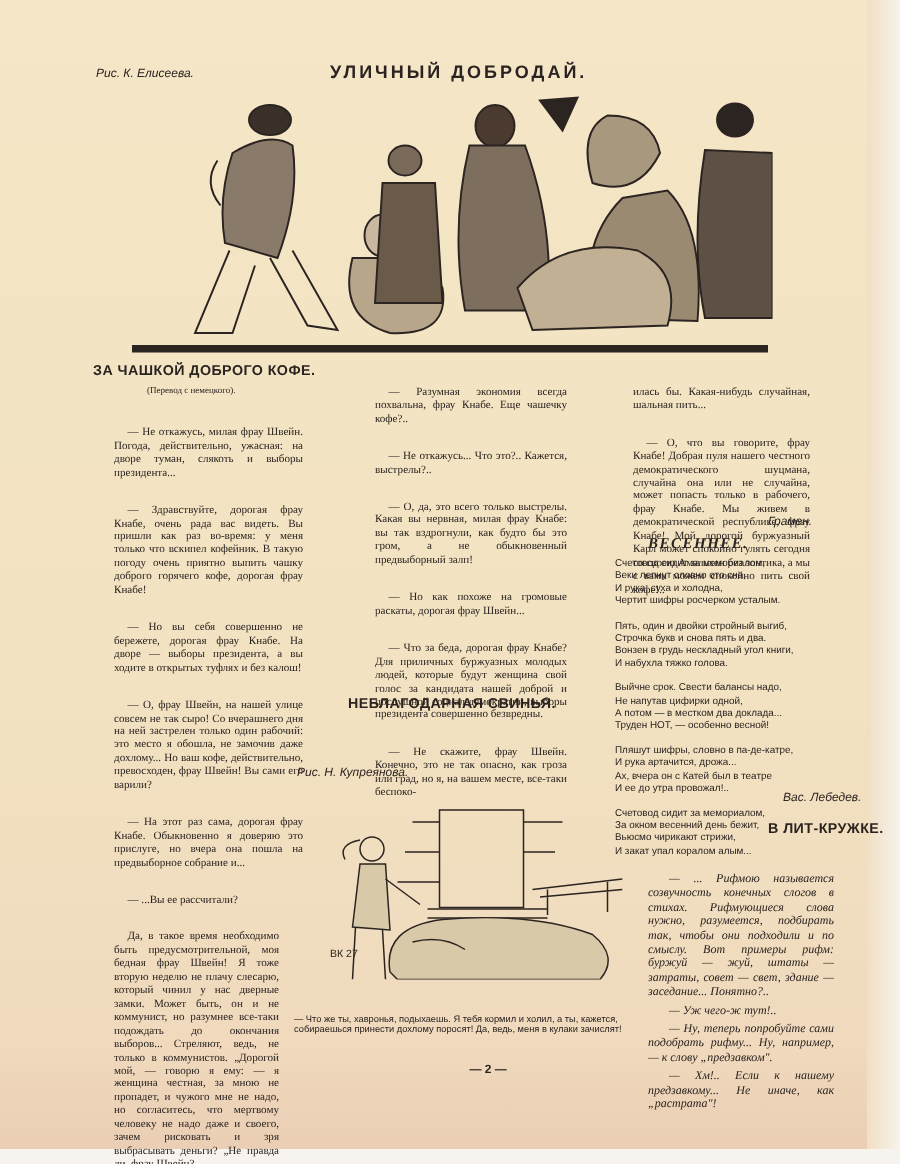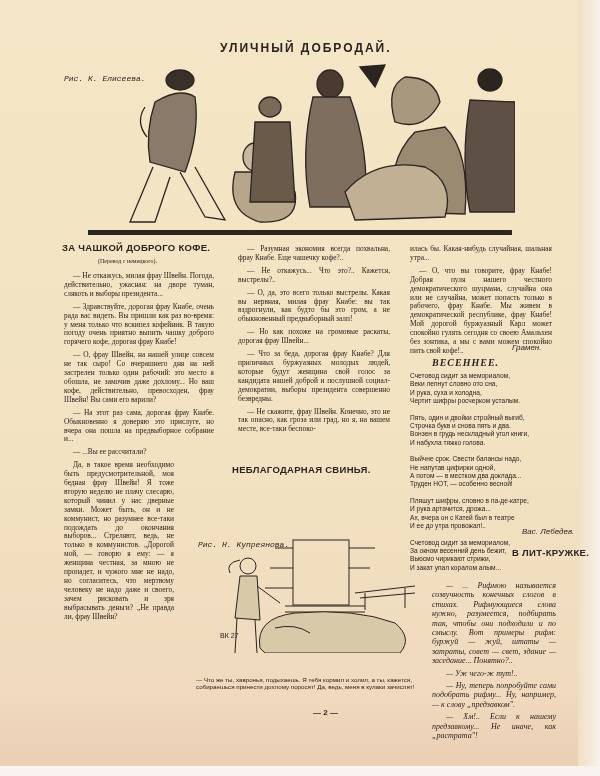--- a/index.html
+++ b/index.html
@@ -1,26 +1,26 @@
 <!DOCTYPE html>
 <html><head>
 <meta charset="utf-8">
 <style>
   html,body{margin:0;padding:0;}
   body{width:600px;height:776px;background:#f3e5c4;position:relative;overflow:hidden;font-family:"DejaVu Serif",serif;color:#2a2320;}
   .page{position:absolute;left:0;top:0;width:600px;height:776px;
     background:linear-gradient(180deg,#f4e6c6 0%,#f2e2c1 60%,#f0d9bd 90%,#e9cdb3 100%);}
   .rightedge{position:absolute;right:0;top:0;width:22px;height:776px;background:linear-gradient(90deg,#f1dfc3,#f7f2ec);}
   .bottomedge{position:absolute;left:0;bottom:0;width:600px;height:10px;background:#f7f3ee;}
-  .credit{position:absolute;font-family:Liberation Mono, monospace;font-style:italic;font-size:8px;margin-top:30px;}
+  .credit{position:absolute;font-family:Liberation Sans, sans-serif;font-style:italic;font-size:8px;}
   .maintitle{position:absolute;left:220px;top:41px;font-family:"Liberation Sans",sans-serif;font-weight:bold;font-size:12px;letter-spacing:2px;}
   .cartoon{position:absolute;left:85px;top:62px;width:430px;height:170px;}
   .groundline{position:absolute;left:88px;top:230px;width:424px;height:5px;background:#2b2420;}
   .col{position:absolute;font-family:"Liberation Serif",serif;font-size:7.4px;line-height:8.9px;text-align:justify;}
-  .col p{margin:4px;text-indent:9px;}
+  .col p{margin:16px;text-indent:9px;}
   .h2{position:absolute;font-family:"Liberation Sans",sans-serif;font-weight:bold;font-size:9.5px;letter-spacing:0.3px;}
   .sub{position:absolute;font-family:"Liberation Serif",serif;font-size:6px;}
   .poem{position:absolute;font-family:"Liberation Sans",sans-serif;font-size:6.6px;line-height:8.4px;}
   .poem .st{margin-bottom:8px;}
   .sign{position:absolute;font-family:Liberation Sans, sans-serif;font-style:italic;font-size:8px;}
   .ital{position:absolute;font-family:"Liberation Serif",serif;font-style:italic;font-size:8px;line-height:9.4px;text-align:justify;margin-top:18px;}
   .ital p{margin:0 0 3px 0;text-indent:14px;}
   .caption{position:absolute;font-family:"Liberation Sans",sans-serif;font-size:6.2px;line-height:7.4px;}
   .pagenum{position:absolute;left:313px;top:708px;font-family:"Liberation Sans",sans-serif;font-weight:bold;font-size:8px;}
   .pigart{position:absolute;left:215px;top:518px;width:200px;height:135px;}
@@ -65,37 +65,38 @@
     </g>
   </svg>
   <div class="groundline"></div>
 
   <div class="h2" style="left:62px;top:242px;">ЗА ЧАШКОЙ ДОБРОГО КОФЕ.</div>
   <div class="sub" style="left:98px;top:258px;">(Перевод с немецкого).</div>
 
   <div class="col" style="left:60px;top:268px;width:158px;">
     <p>— Не откажусь, милая фрау Швейн. Погода, действительно, ужасная: на дворе туман, слякоть и выборы президента...</p>
     <p>— Здравствуйте, дорогая фрау Кнабе, очень рада вас видеть. Вы пришли как раз во-время: у меня только что вскипел кофейник. В такую погоду очень приятно выпить чашку доброго горячего кофе, дорогая фрау Кнабе!</p>
+    <p>— Но вы себя совершенно не бережете, дорогая фрау Кнабе. На дворе — выборы президента, а вы ходите в открытых туфлях и без калош!</p>
     <p>— О, фрау Швейн, на нашей улице совсем не так сыро! Со вчерашнего дня на ней застрелен только один рабочий: это место я обошла, не замочив даже дохлому... Но ваш кофе, действительно, превосходен, фрау Швейн! Вы сами его варили?</p>
     <p>— На этот раз сама, дорогая фрау Кнабе. Обыкновенно я доверяю это прислуге, но вчера она пошла на предвыборное собрание и...</p>
     <p>— ...Вы ее рассчитали?</p>
     <p style="width:110px">Да, в такое время необходимо быть предусмотрительной, моя бедная фрау Швейн! Я тоже вторую неделю не плачу слесарю, который чинил у нас дверные замки. Может быть, он и не коммунист, но разумнее все-таки подождать до окончания выборов... Стреляют, ведь, не только в коммунистов. „Дорогой мой, — говорю я ему: — я женщина честная, за мною не пропадет, и чужого мне не надо, но согласитесь, что мертвому человеку не надо даже и своего, зачем рисковать и зря выбрасывать деньги? „Не правда ли, фрау Швейн?</p>
   </div>
 
   <div class="col" style="left:234px;top:241px;width:160px;">
     <p>— Разумная экономия всегда похвальна, фрау Кнабе. Еще чашечку кофе?..</p>
     <p>— Не откажусь... Что это?.. Кажется, выстрелы?..</p>
     <p>— О, да, это всего только выстрелы. Какая вы нервная, милая фрау Кнабе: вы так вздрогнули, как будто бы это гром, а не обыкновенный предвыборный залп!</p>
     <p>— Но как похоже на громовые раскаты, дорогая фрау Швейн...</p>
     <p>— Что за беда, дорогая фрау Кнабе? Для приличных буржуазных молодых людей, которые будут женщина свой голос за кандидата нашей доброй и послушной социал-демократии, выборы президента совершенно безвредны.</p>
     <p>— Не скажите, фрау Швейн. Конечно, это не так опасно, как гроза или град, но я, на вашем месте, все-таки беспоко-</p>
   </div>
 
   <div class="col" style="left:406px;top:241px;width:150px;">
-    <p style="text-indent:0">илась бы. Какая-нибудь случайная, шальная утра...</p>
+    <p style="text-indent:0">илась бы. Какая-нибудь случайная, шальная пить...</p>
     <p>— О, что вы говорите, фрау Кнабе! Добрая пуля нашего честного демократического шуцмана, случайна она или не случайна, может попасть только в рабочего, фрау Кнабе. Мы живем в демократической республике, фрау Кнабе! Мой дорогой буржуазный Карл может спокойно гулять сегодня со своею Амальхен без зонтика, а мы с вами можем спокойно пить свой кофе!..</p>
   </div>
   <div class="sign" style="left:512px;top:343px;">Грамен.</div>
 
   <div class="h2" style="left:432px;top:357px;font-family:'Liberation Serif',serif;font-style:italic;font-size:10px;letter-spacing:1px;">ВЕСЕННЕЕ.</div>
   <div class="poem" style="left:410px;top:372px;">
     <div class="st">
       <div>Счетовод сидит за мемориалом,</div>
       <div>Веки лепнут словно ото сна,</div>
       <div>И рука, суха и холодна,</div>

